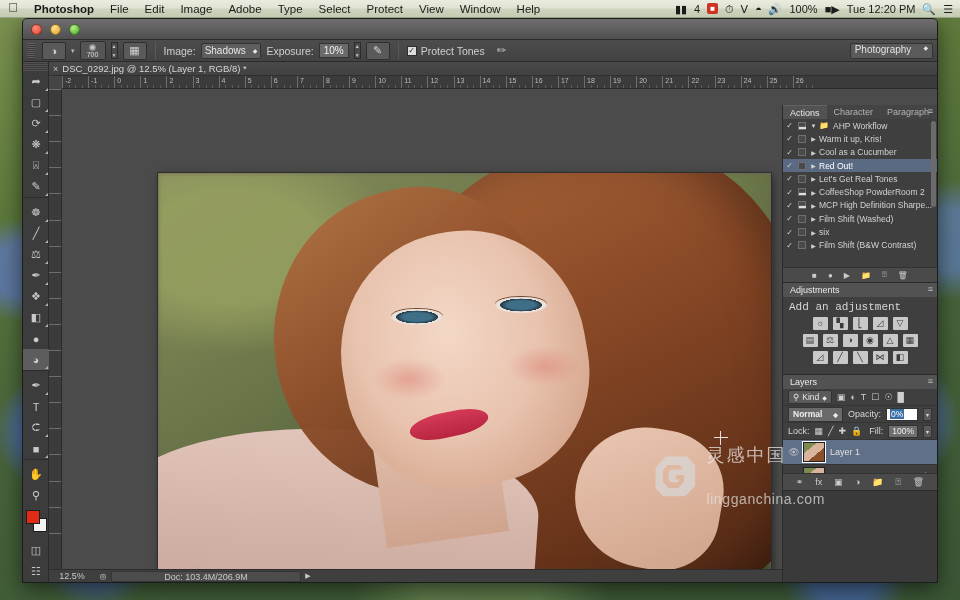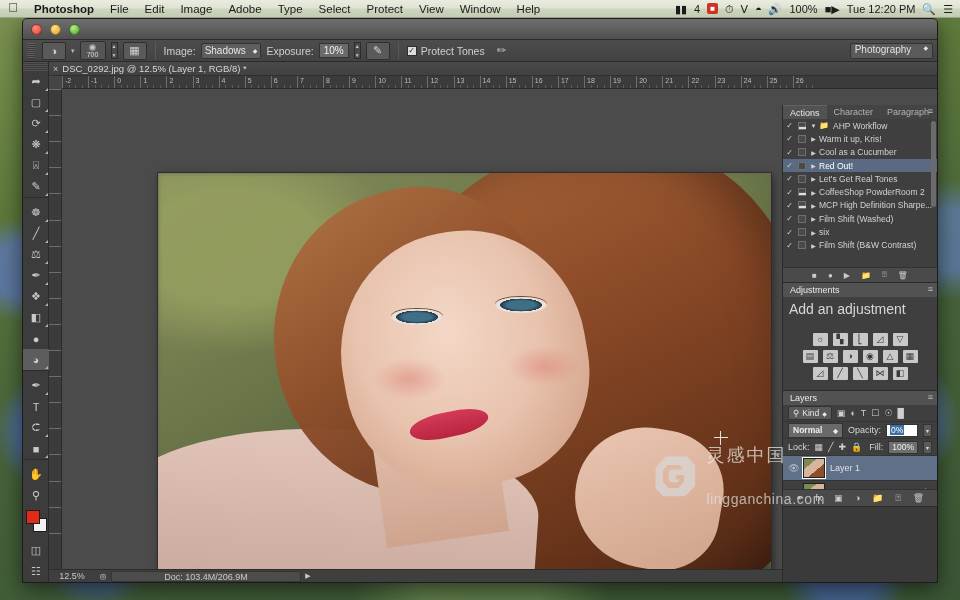--- a/index.html
+++ b/index.html
@@ -256,21 +256,21 @@
     font-style:normal;font-size:7px;line-height:7px;text-align:center;color:#ddd; }
   .atri{ width:11px; text-align:center; font-size:6px; color:#d0d0d0; }
   .afolder{ margin-right:4px; font-size:8px; }
   #ascroll{ position:absolute; right:1px; top:2px; width:5px; height:86px;
     background:#6b6b6b; border-radius:3px; }
   .pfooter{ height:15px; background:#4a4a4a; border-top:1px solid #333;
     display:flex; align-items:center; justify-content:center; gap:11px; color:#c9c9c9; font-size:8px; }
 
   
   #adj-body{ background:#3f3f3f; padding:4px 6px 6px; }
-  #adj-label{ font-size:14px; color:#d7d7d7; margin-bottom:16px; }
+  #adj-label{ font-size:11px; color:#d7d7d7; margin-bottom:4px;font-family:Liberation Mono, monospace; }
   .adjrow{ display:flex; justify-content:center; gap:5px; margin-bottom:4px; }
   .adjico{ width:15px;height:13px; background:#c9c9c9; color:#3a3a3a;
     display:flex;align-items:center;justify-content:center; font-size:9px; line-height:1;
     border-radius:1px; }
 
   
   #layers-body{ background:#3f3f3f; }
   .lrow{ height:17px; display:flex; align-items:center; padding:0 5px; gap:5px;
     border-bottom:1px solid #353535; color:#d6d6d6; font-size:9px; }
   .lr-pill{ display:flex;align-items:center;gap:3px; background:#5a5a5a; border:1px solid #333;

